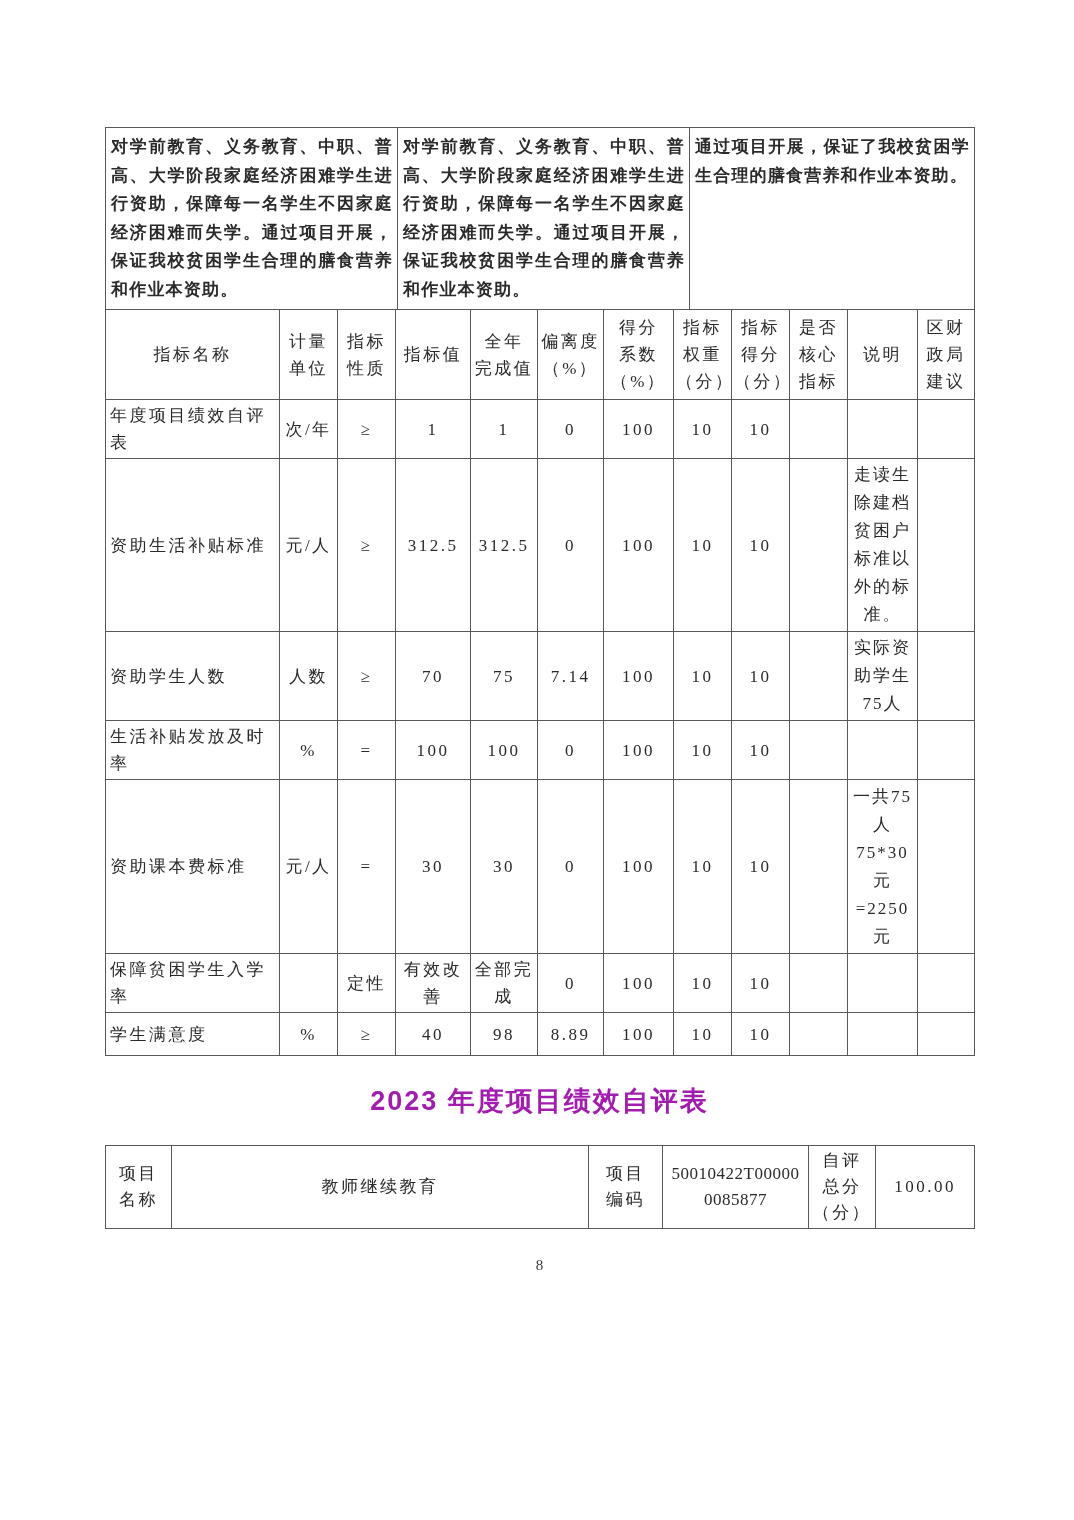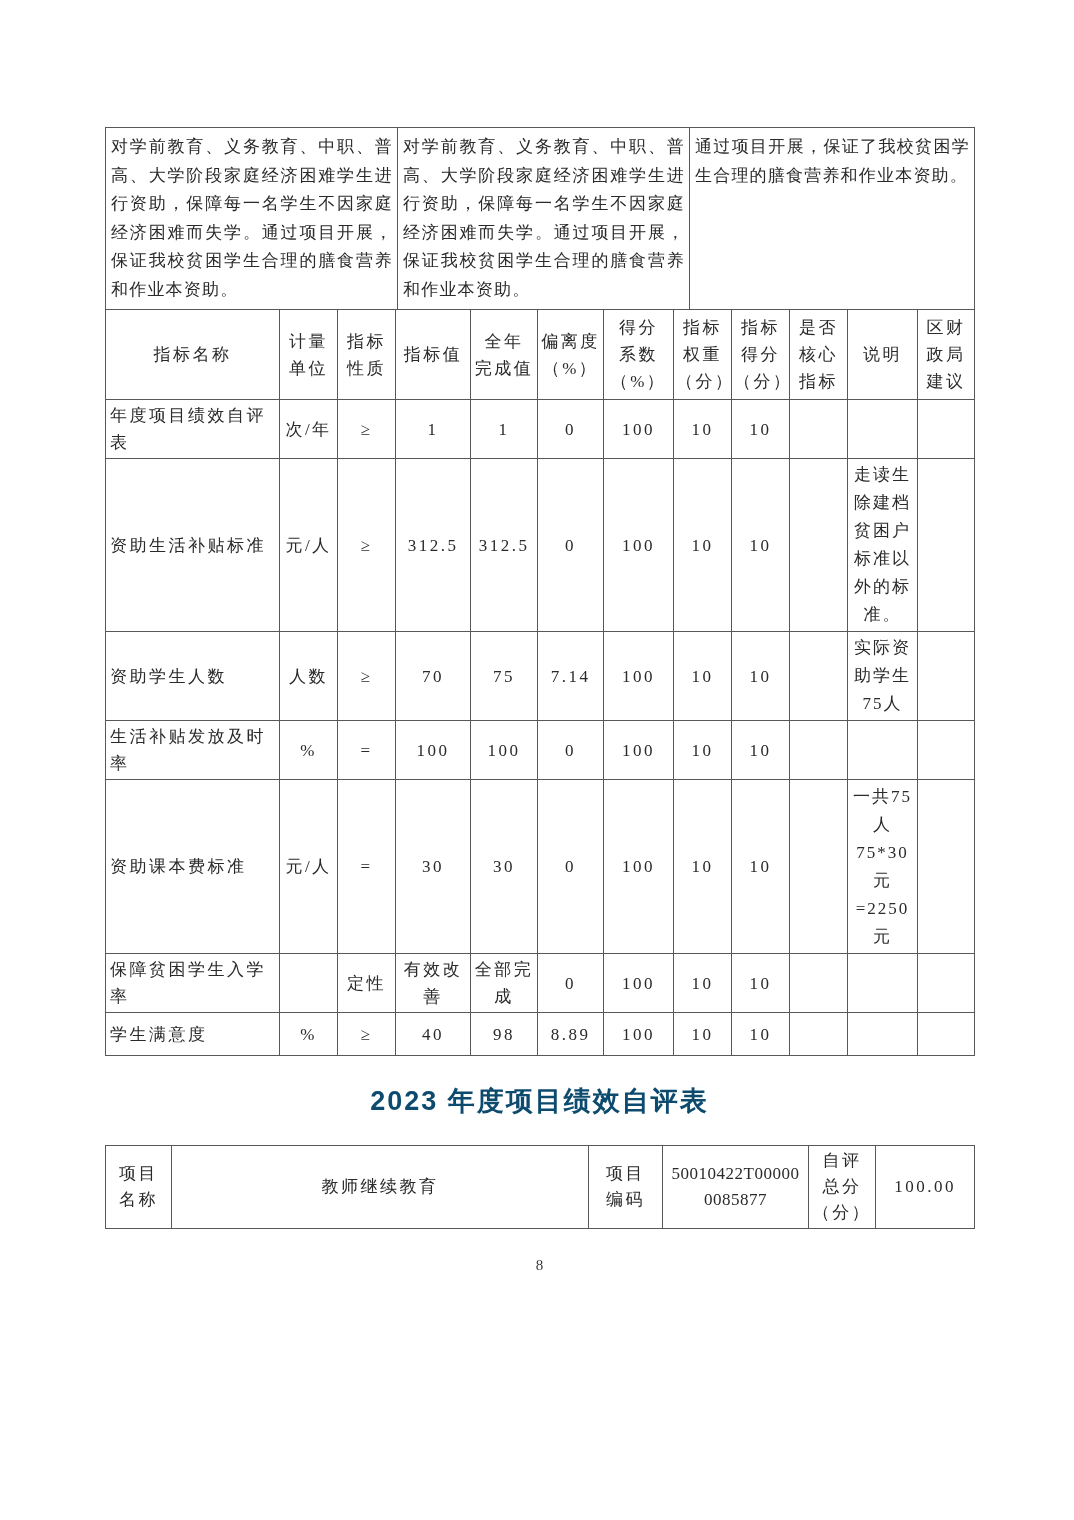--- a/index.html
+++ b/index.html
@@ -17,20 +17,21 @@
 
   
   .t-cont { width: 869px; }
   .t-cont td.para {
     vertical-align: top;
     text-align: justify;
     padding: 5px 4px 5px 5px;
     font-size: 17px;
     line-height: 28.5px;
     letter-spacing: 1.2px;
+    font-weight: bold;
   }
 
   
   .t-band { width: 869px; margin-top: -1px; }
   .t-band td {
     height: 37px;
     text-align: center;
     vertical-align: middle;
     font-family: "Liberation Sans", "DejaVu Sans", sans-serif;
     font-weight: bold;
@@ -54,21 +55,21 @@
   
   .title {
     width: 869px;
     margin: 26px 0 0 0;
     text-align: center;
     font-family: "Liberation Sans", "DejaVu Sans", sans-serif;
     font-weight: bold;
     font-size: 27px;
     line-height: 38px;
     letter-spacing: 2px;
-    color: #0c4a6e;
+    color: #a21caf;
   }
 
   
   .t-proj { width: 869px; margin-top: 25px; font-size: 17px; }
   .t-proj td {
     text-align: center;
     vertical-align: middle;
     line-height: 26px;
     letter-spacing: 2.5px;
     white-space: pre-line;

